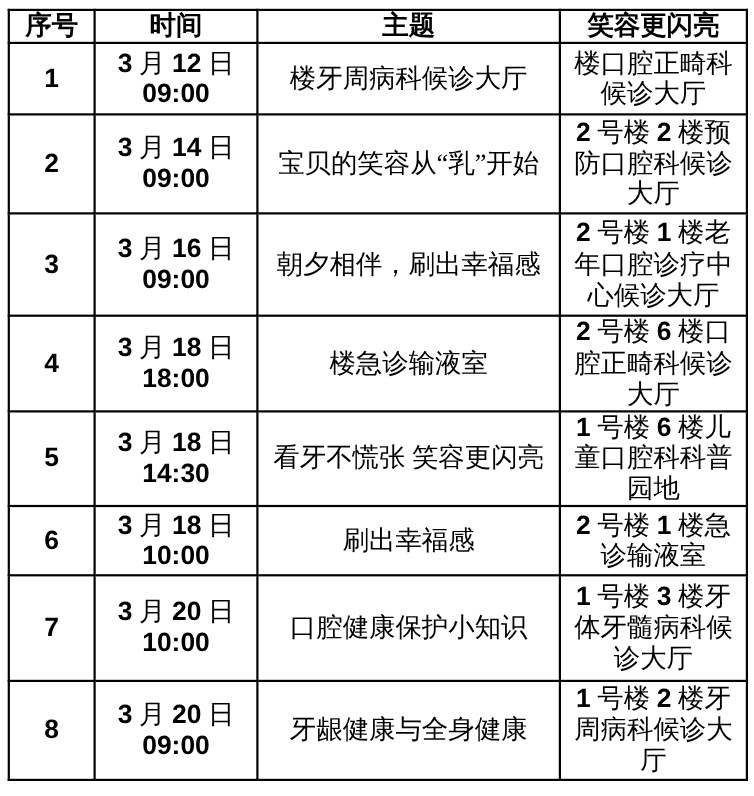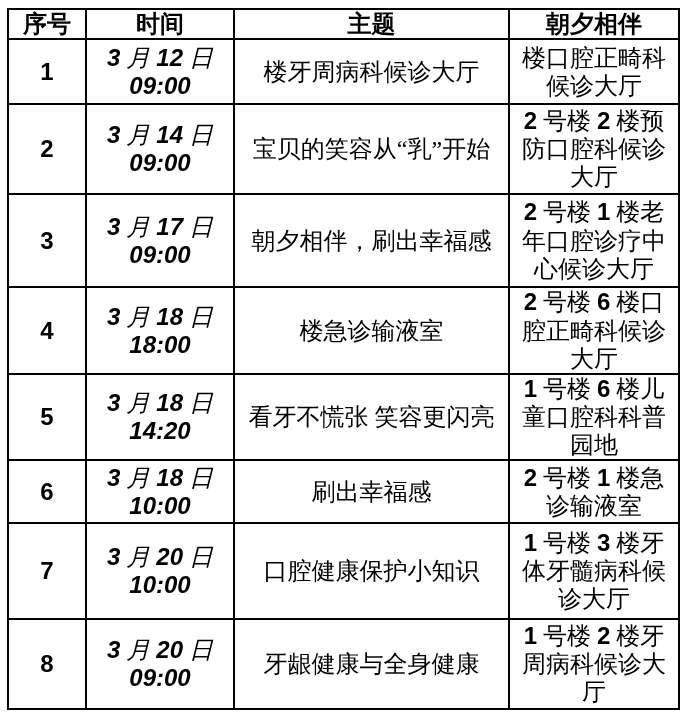--- a/index.html
+++ b/index.html
@@ -39,39 +39,39 @@
     word-break: break-all;
   }
   table.schedule th {
     font-weight: bold;
     font-size: 24px;
   }
   td b, th b {
     font-family: "Liberation Sans", sans-serif;
     font-weight: bold;
   }
-  .date-line, .time-line { display: block; font-style: italic; }
+  .date-line, .time-line { display: block; }
 </style>
 </head>
 <body>
 
 <div class="page">
   <table class="schedule">
     <colgroup>
       <col style="width:78px">
       <col style="width:148px">
       <col style="width:275px">
       <col style="width:170px">
     </colgroup>
     <thead>
       <tr style="height:24px">
         <th>序号</th>
         <th>时间</th>
         <th>主题</th>
-        <th>朝夕相伴</th>
+        <th>笑容更闪亮</th>
       </tr>
     </thead>
     <tbody>
       <tr style="height:65px">
         <td><b>1</b></td>
         <td>
           <span class="date-line"><b>3</b> 月 <b>12</b> 日</span>
           <span class="time-line"><b>09:00</b></span>
         </td>
         <td>楼牙周病科候诊大厅</td>
@@ -82,40 +82,40 @@
         <td>
           <span class="date-line"><b>3</b> 月 <b>14</b> 日</span>
           <span class="time-line"><b>09:00</b></span>
         </td>
         <td>宝贝的笑容从“乳”开始</td>
         <td><b>2</b> 号楼 <b>2</b> 楼预防口腔科候诊大厅</td>
       </tr>
       <tr style="height:93px">
         <td><b>3</b></td>
         <td>
-          <span class="date-line"><b>3</b> 月 <b>17</b> 日</span>
+          <span class="date-line"><b>3</b> 月 <b>16</b> 日</span>
           <span class="time-line"><b>09:00</b></span>
         </td>
         <td>朝夕相伴，刷出幸福感</td>
         <td><b>2</b> 号楼 <b>1</b> 楼老年口腔诊疗中心候诊大厅</td>
       </tr>
       <tr style="height:87px">
         <td><b>4</b></td>
         <td>
           <span class="date-line"><b>3</b> 月 <b>18</b> 日</span>
           <span class="time-line"><b>18:00</b></span>
         </td>
         <td>楼急诊输液室</td>
         <td><b>2</b> 号楼 <b>6</b> 楼口腔正畸科候诊大厅</td>
       </tr>
       <tr style="height:83px">
         <td><b>5</b></td>
         <td>
           <span class="date-line"><b>3</b> 月 <b>18</b> 日</span>
-          <span class="time-line"><b>14:20</b></span>
+          <span class="time-line"><b>14:30</b></span>
         </td>
         <td>看牙不慌张 笑容更闪亮</td>
         <td><b>1</b> 号楼 <b>6</b> 楼儿童口腔科科普园地</td>
       </tr>
       <tr style="height:63px">
         <td><b>6</b></td>
         <td>
           <span class="date-line"><b>3</b> 月 <b>18</b> 日</span>
           <span class="time-line"><b>10:00</b></span>
         </td>

